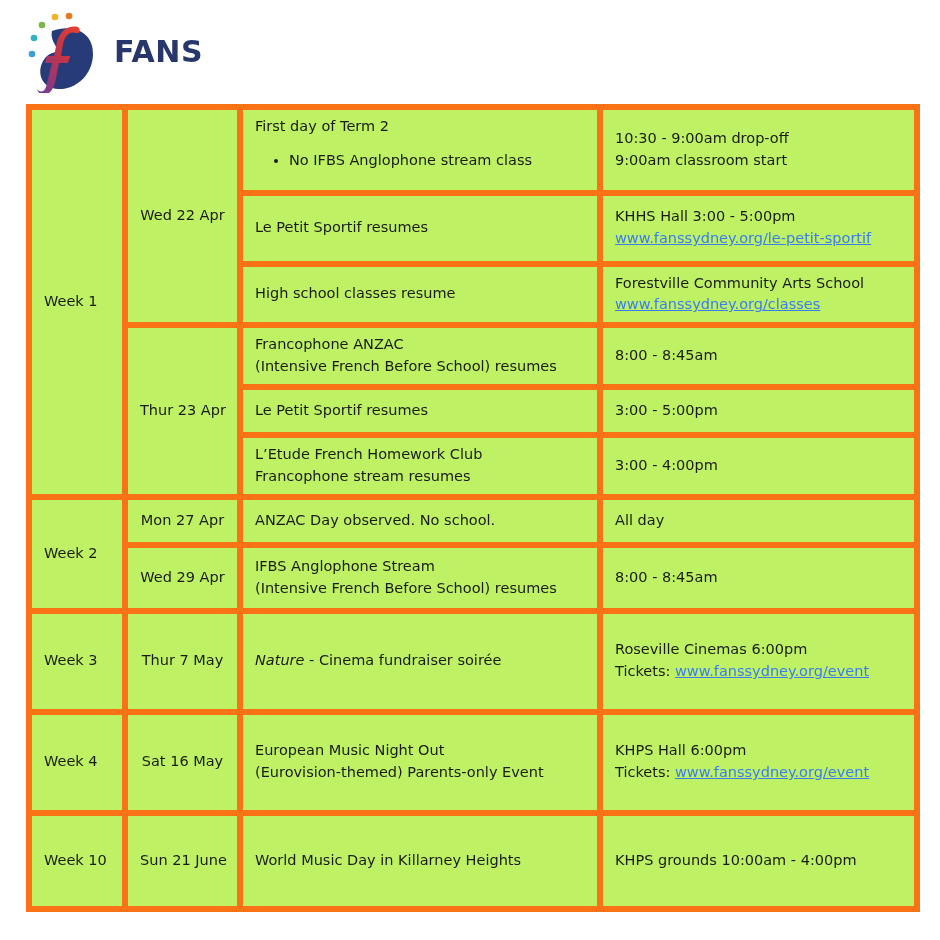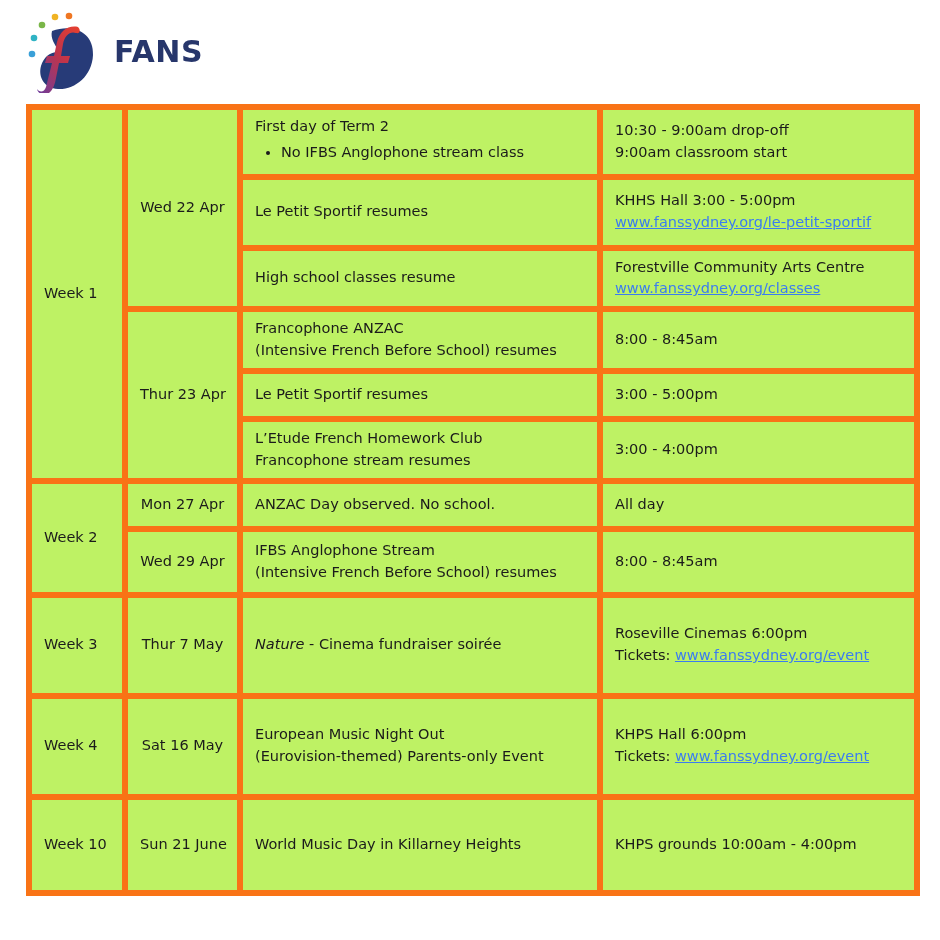--- a/index.html
+++ b/index.html
@@ -91,21 +91,21 @@
   td.date-cell {
     text-align: center;
     padding: 6px 6px;
     white-space: nowrap;
   }
   td.event-cell { padding-left: 14px; }
   td.detail-cell { padding-left: 14px; }
 
   .line { display: block; }
   .bullets {
-    margin: 4px;
+    margin: 12px;
     padding-left: 22px;
     list-style: disc;
   }
   .bullets li { line-height: 1.5; }
   .ital { font-style: italic; margin-top: 32px; }
   a.link, .link {
     color: #3b7cf0;
     text-decoration: underline;
     word-break: break-all;
   }
@@ -170,21 +170,21 @@
           <td class="detail-cell">
             <span class="line">KHHS Hall 3:00 - 5:00pm</span>
             <span class="line"><a class="link" href="#">www.fanssydney.org/le-petit-sportif</a></span>
           </td>
         </tr>
         <tr style="height: 60px;">
           <td class="event-cell">
             <span class="line">High school classes resume</span>
           </td>
           <td class="detail-cell">
-            <span class="line">Forestville Community Arts Centre</span>
+            <span class="line">Forestville Community Arts School</span>
             <span class="line"><a class="link" href="#">www.fanssydney.org/classes</a></span>
           </td>
         </tr>
         <tr style="height: 61px;">
           <td class="date-cell" rowspan="3"><span>Thur 23 Apr</span></td>
           <td class="event-cell">
             <span class="line">Francophone ANZAC</span>
             <span class="line">(Intensive French Before School) resumes</span>
           </td>
           <td class="detail-cell">

